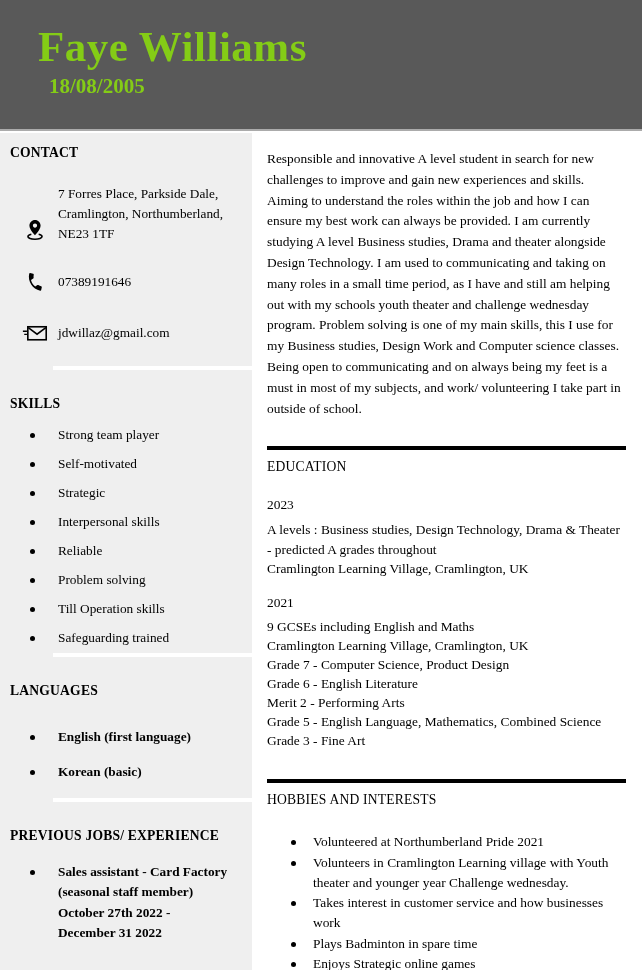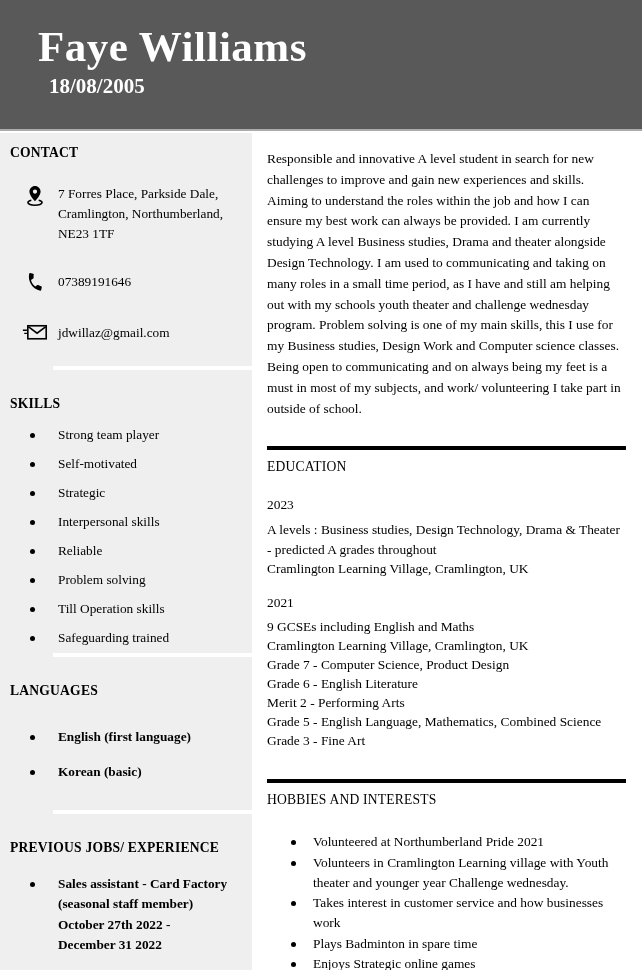--- a/index.html
+++ b/index.html
@@ -7,48 +7,48 @@
   body {
     font-family:"Liberation Serif","DejaVu Serif",serif;
     background:#ffffff; color:#000; position:relative; overflow:hidden;
   }
   .page { position:absolute; inset:0; }
 
   
   .header {
     position:absolute; left:0; top:0; width:642px; height:131px;
     background:#595959; border-bottom:2px solid #ababab;
-    color:#ffffff; padding:24px 0 0 38px;
+    color:#84cc16; padding:24px 0 0 38px;
   }
   .header h1 { font-size:43px; font-weight:bold; line-height:46px; letter-spacing:.5px; }
   .header .dob { font-size:21px; font-weight:bold; margin:4px 0 0 11px; }
 
   
   .sidebar {
     position:absolute; left:0; top:133px; width:252px; height:837px;
     background:#efefef; font-size:13.3px;
   }
   .sb-inner { padding:12px 7px 0 10px; }
   .sb-h { font-size:13.6px; font-weight:bold; letter-spacing:.2px; }
   .wdivider { height:4px; background:#ffffff; margin-left:53px; }
 
-  .contact-row { display:flex; align-items:flex-start; }
+  .contact-row { display:flex; align-items:flex-end; }
   .contact-row .cicon { width:26px; margin-left:12px; flex:none; display:flex; justify-content:center; }
   .contact-row .ctext { margin-left:10px; width:194px; line-height:20px; }
   .row-address { margin-top:23px; }
   .row-phone   { margin-top:28px; }
   .row-email   { margin-top:31px; margin-bottom:23px; }
 
   .b-item { display:flex; align-items:flex-start; }
   .dot { width:5px; height:5px; border-radius:50%; background:#000; flex:none; margin:8px 0 0 20px; }
   .b-text { margin-left:23px; line-height:20px; width:194px; }
 
   .skills-list  { margin-top:13px; padding-bottom:5px; }
   .skills-list .b-item { margin-top:9px; }
-  .lang-list { margin-top:28px; padding-bottom:28px; }
+  .lang-list { margin-top:28px; padding-bottom:16px; }
   .lang-list .b-item { margin-top:15px; }
   .lang-list .b-text, .exp-text { font-weight:bold; }
   .sec-skills .sb-h, .sec-lang .sb-h, .sec-exp .sb-h { margin-top:14px; }
   .exp-item { margin-top:18px; }
   .exp-text { line-height:20.4px; }
 
   
   .main { position:absolute; left:267px; top:149px; width:359px; font-size:13.4px; }
   .summary { line-height:20.8px; text-align:left; }
   .hr-black { height:4px; background:#000; }

